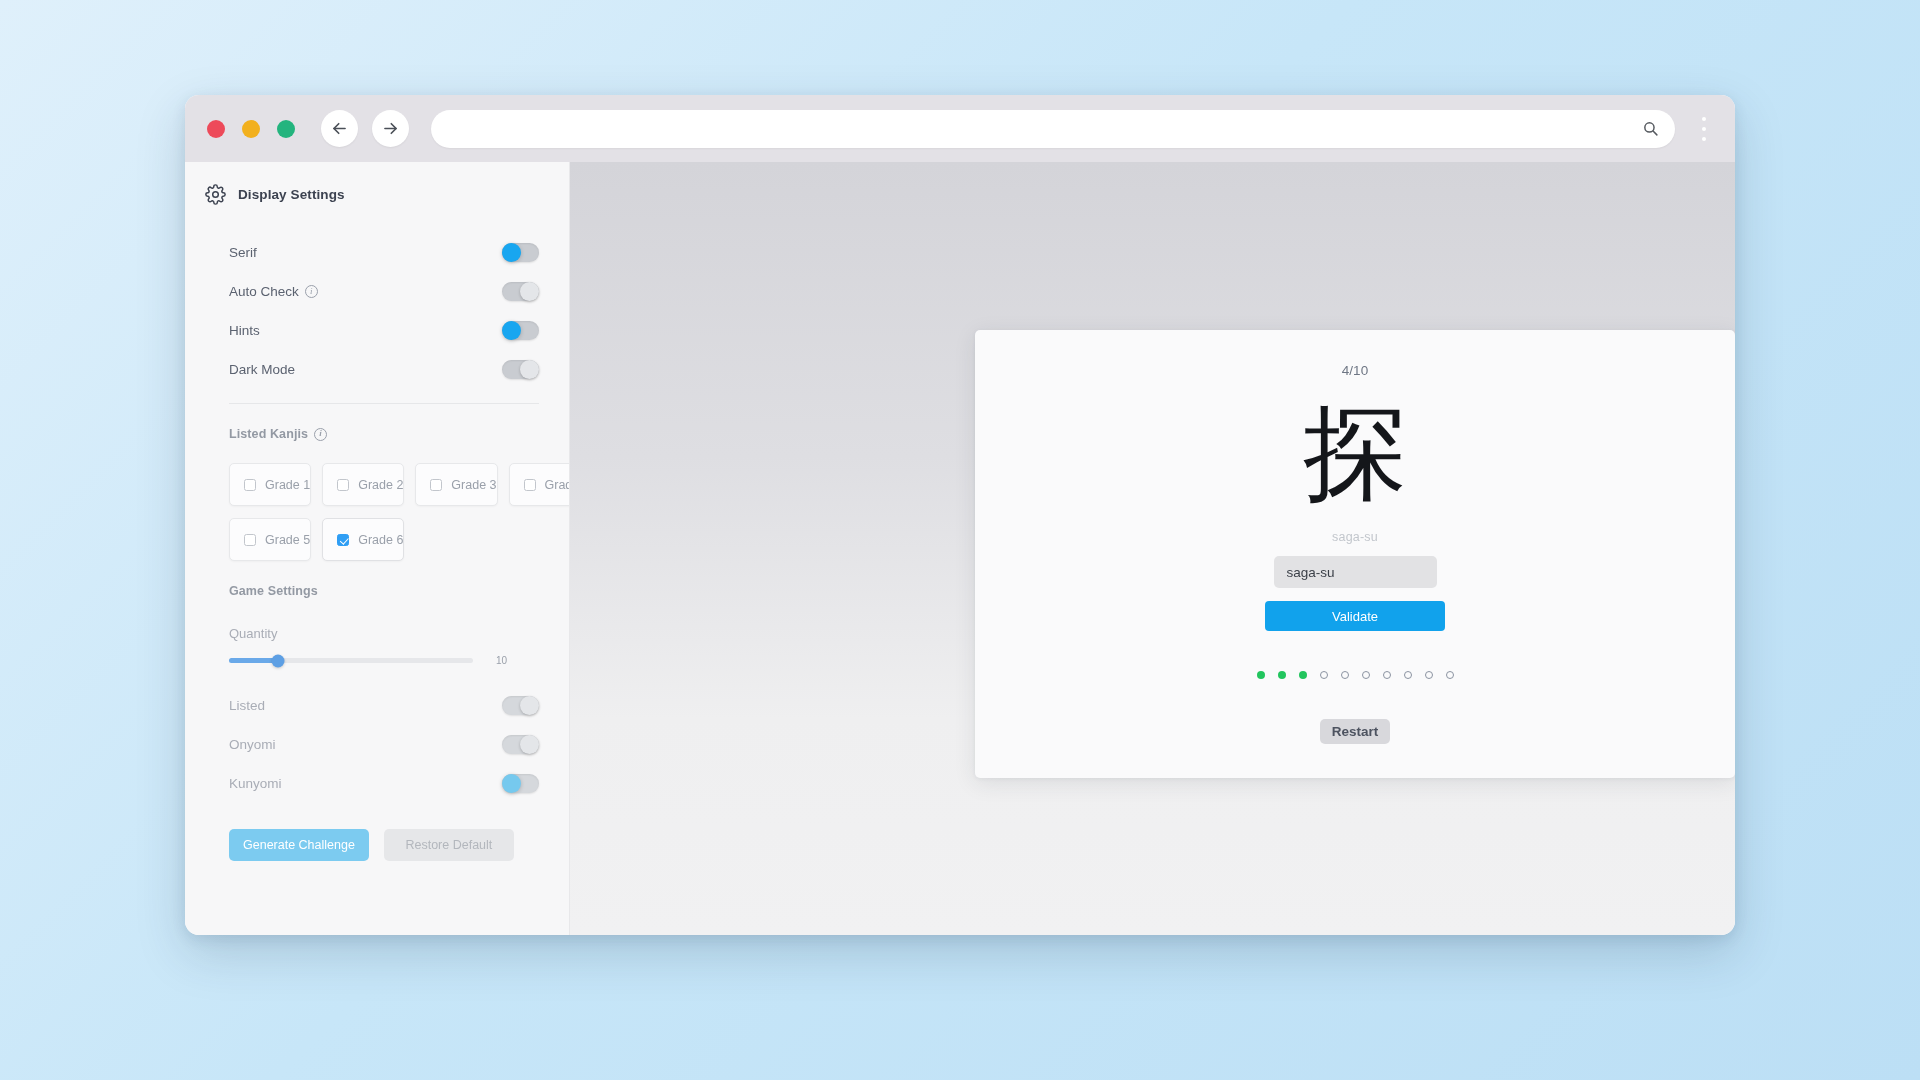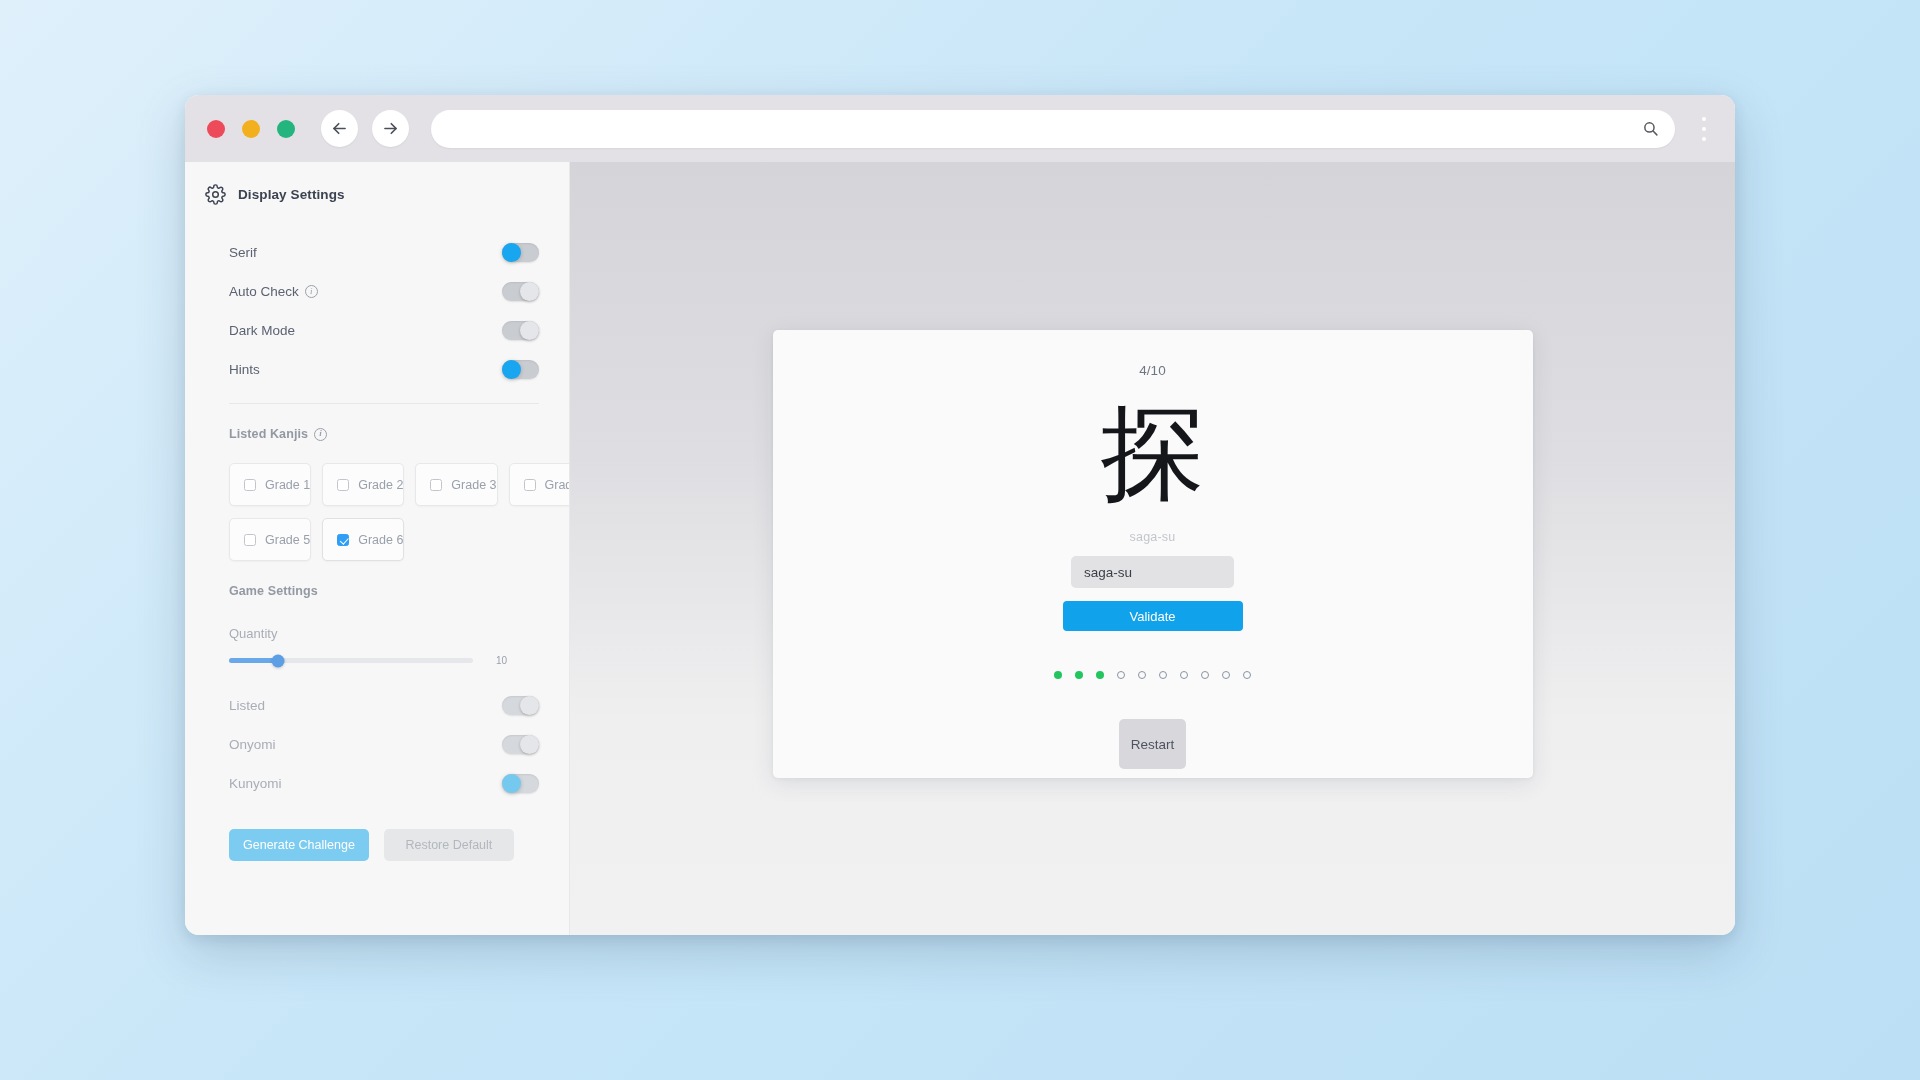--- a/index.html
+++ b/index.html
@@ -297,21 +297,21 @@
     color: #b3b7bd;
     min-width: 130px;
   }
 
   
   .main {
     flex: 1 1 auto;
     background: linear-gradient(to bottom, #d4d4d9 0%, #dedee2 38%, #efeff0 72%, #f1f1f2 100%);
     display: flex;
     align-items: flex-start;
-    justify-content: center;
+    justify-content: flex-end;
     padding-top: 168px;
     min-width: 0;
   }
 
   .card {
     width: 760px;
     min-height: 448px;
     background: #fafafb;
     border-radius: 5px;
     box-shadow: 0 5px 22px rgba(40,45,60,0.10), 0 1px 4px rgba(40,45,60,0.06);
@@ -375,29 +375,30 @@
     align-items: center;
     gap: 13px;
     margin-top: 40px;
   }
   .dot { width: 8px; height: 8px; border-radius: 50%; }
   .dot.correct { background: #22c55e; }
   .dot.empty { background: transparent; border: 1.6px solid #8b93a1; }
 
   .restart-btn {
     margin-top: 40px;
-    height: 50px;
+    height: 25px;
     padding: 0 12px;
     background: #d8d8dc;
     color: #4d5360;
     border: none;
     border-radius: 5px;
     font-family: "Liberation Sans", sans-serif;
     font-size: 13.5px;
     cursor: pointer;
+    font-weight: bold;
   }
 </style>
 </head>
 <body>
 
 <div class="browser-window">
 
   <div class="titlebar">
 
     <div class="traffic-lights">
@@ -466,32 +467,32 @@
               <span>Auto Check</span>
               <span class="info-icon">i</span>
             </span>
             <div class="toggle off">
                 <span class="knob"></span>
               </div>
           </div>
 
           <div class="setting-row">
             <span class="setting-label">
+              <span>Hints</span>
+            </span>
+            <div class="toggle on">
+                <span class="knob"></span>
+              </div>
+          </div>
+
+          <div class="setting-row">
+            <span class="setting-label">
               <span>Dark Mode</span>
             </span>
             <div class="toggle off">
-                <span class="knob"></span>
-              </div>
-          </div>
-
-          <div class="setting-row">
-            <span class="setting-label">
-              <span>Hints</span>
-            </span>
-            <div class="toggle on">
                 <span class="knob"></span>
               </div>
           </div>
         </div>
 
         <div class="divider"></div>
 
         <div class="section-title">
           <span>Listed Kanjis</span>
           <span class="info-icon">i</span>

